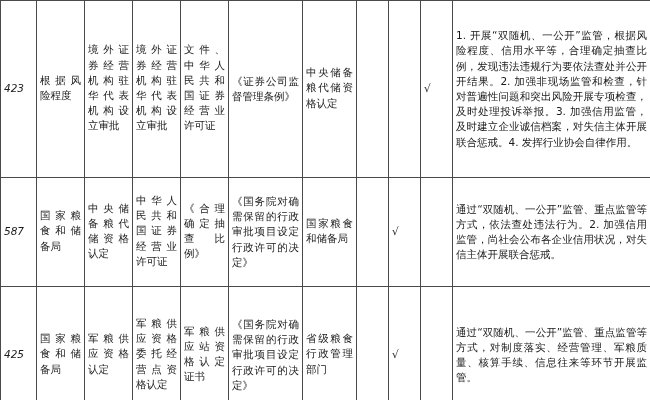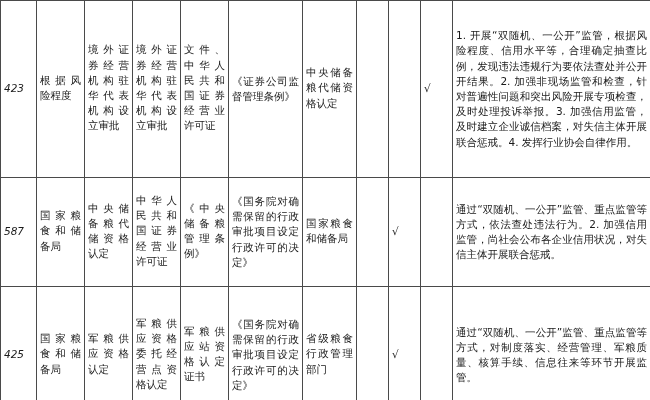--- a/index.html
+++ b/index.html
@@ -97,21 +97,21 @@
       <td class="mark"></td>
       <td class="mark"></td>
       <td class="mark">√</td>
       <td class="measure">1. 开展“双随机、一公开”监管，根据风险程度、信用水平等，合理确定抽查比例，发现违法违规行为要依法查处并公开开结果。2. 加强非现场监管和检查，针对普遍性问题和突出风险开展专项检查，及时处理投诉举报。3. 加强信用监管，及时建立企业诚信档案，对失信主体开展联合惩戒。4. 发挥行业协会自律作用。</td>
     </tr>
     <tr class="row-424">
       <td class="num">587</td>
       <td class="vcenter">国家粮食和储备局</td>
       <td class="vcenter">中央储备粮代储资格认定</td>
       <td class="vcenter">中华人民共和国证券经营业许可证</td>
-      <td class="vcenter">《中央储备粮管理条例》</td>
+      <td class="vcenter">《合理确定抽查比例》</td>
       <td class="basis">《国务院对确需保留的行政审批项目设定行政许可的决定》</td>
       <td class="vcenter">国家粮食和储备局</td>
       <td class="mark"></td>
       <td class="mark">√</td>
       <td class="mark"></td>
       <td class="measure">通过“双随机、一公开”监管、重点监管等方式，依法查处违法行为。2. 加强信用监管，尚社会公布各企业信用状况，对失信主体开展联合惩戒。</td>
     </tr>
     <tr class="row-425">
       <td class="num">425</td>
       <td class="vcenter">国家粮食和储备局</td>

